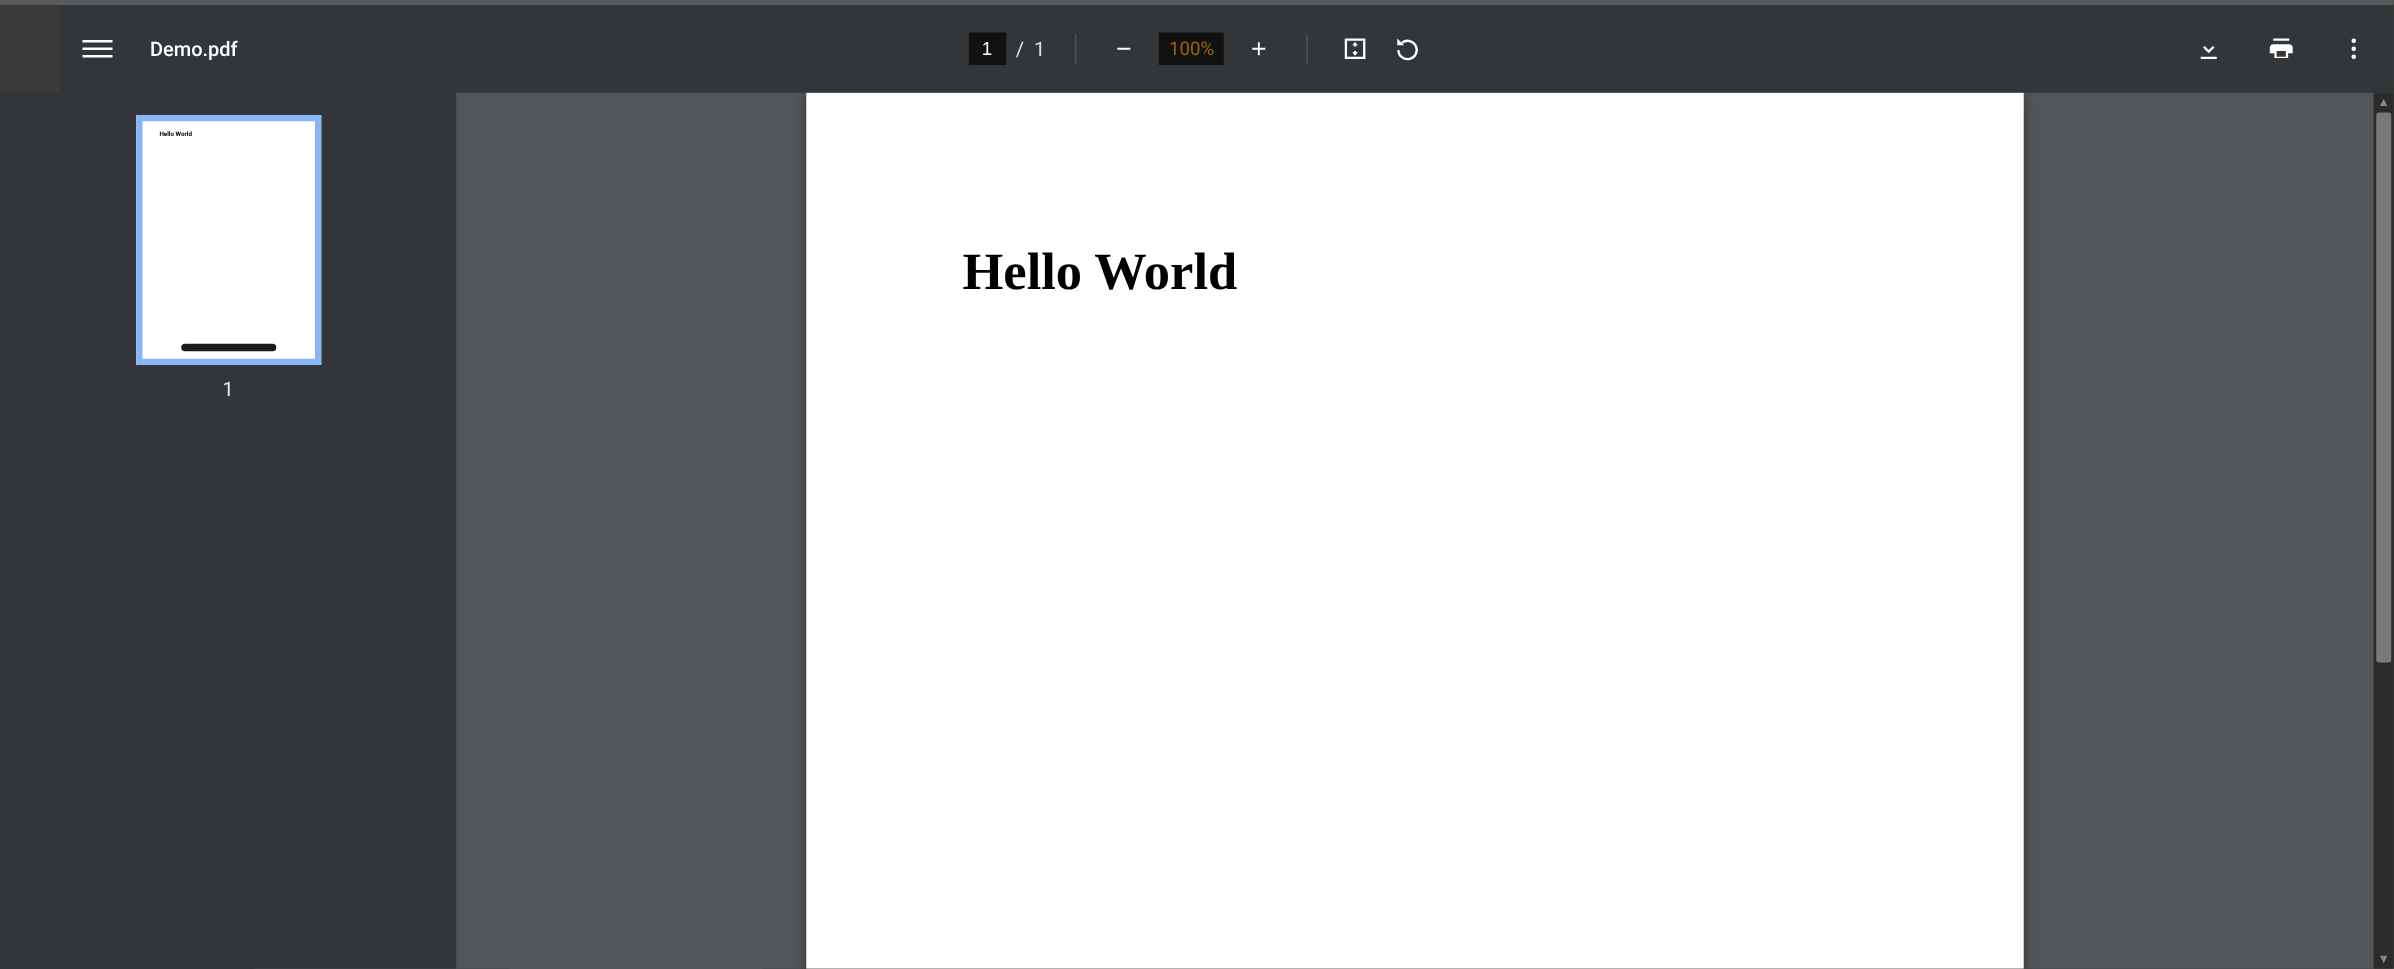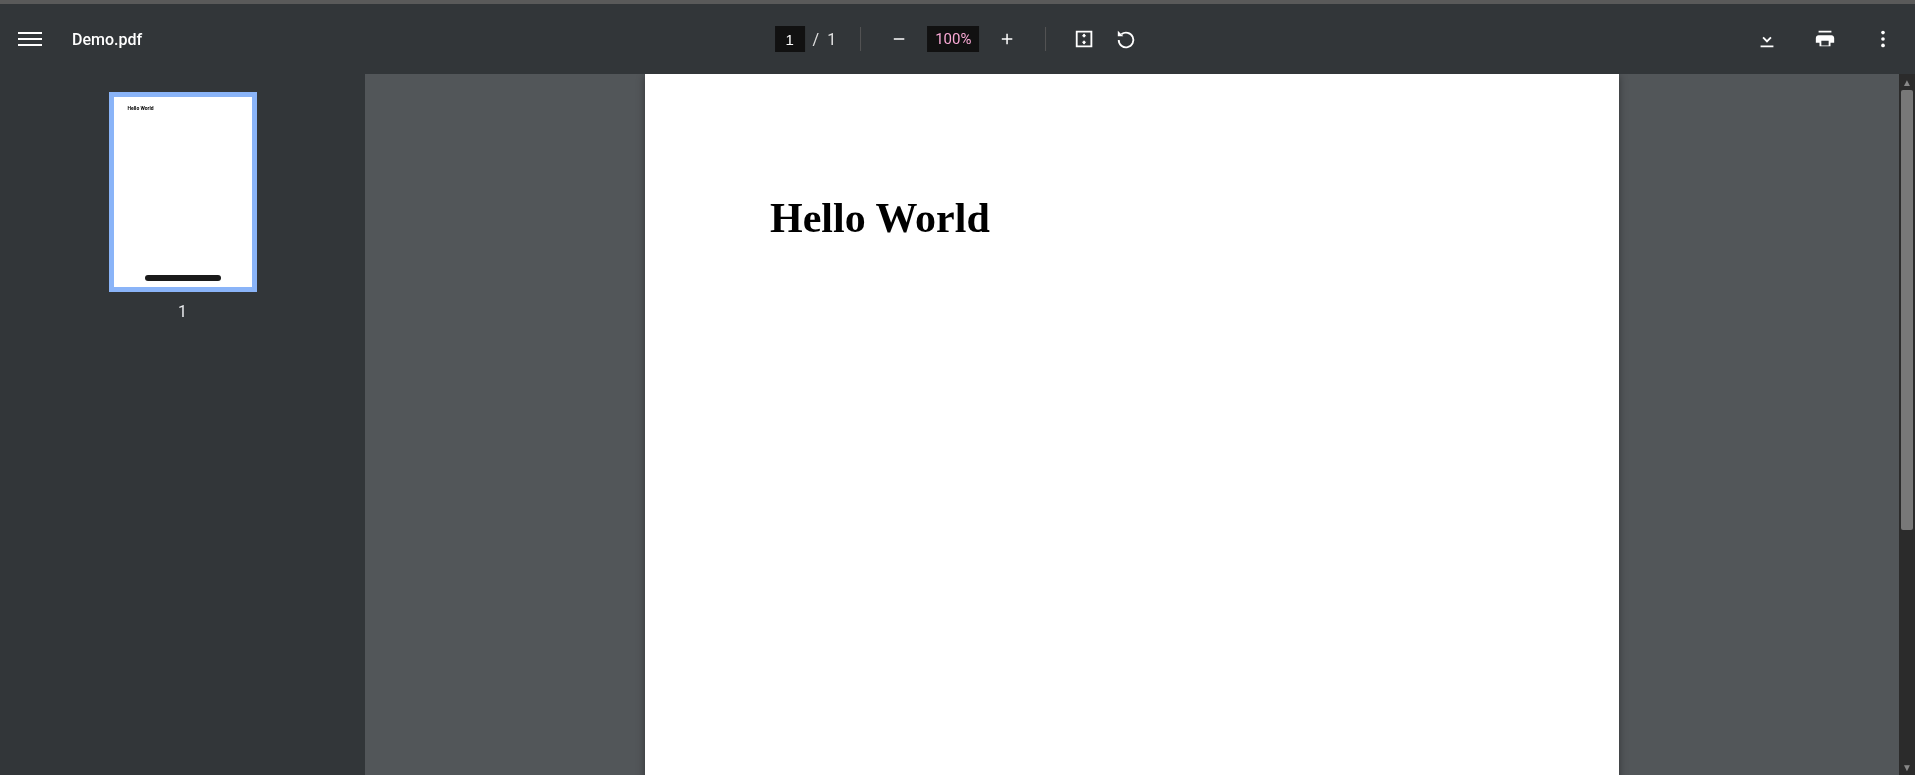--- a/index.html
+++ b/index.html
@@ -11,20 +11,21 @@
 
   
   .toolbar {
     height: 70px;
     background: #323639;
     display: flex;
     align-items: center;
     padding: 0 18px;
     color: #fff;
     flex-shrink: 0;
+    margin-left: 48px;
   }
   .toolbar-left { display: flex; align-items: center; gap: 30px; }
   .menu-btn { width: 24px; height: 24px; cursor: pointer; display: flex; flex-direction: column; justify-content: center; gap: 4px; }
   .menu-btn span { display:block; height:2px; background:#fff; width:100%; }
   .filename { font-size: 16px; font-weight: 500; color:#fff; }
 
   .toolbar-center {
     position: absolute;
     left: 50%;
     transform: translateX(-50%);
@@ -54,21 +55,21 @@
     background: #555;
     margin: 0 10px;
   }
   .zoom-btn {
     width: 28px; height: 28px;
     display:flex; align-items:center; justify-content:center;
     cursor:pointer; color:#fff;
   }
   .zoom-box {
     background:#111;
-    color:#f9a8d4;
+    color:#a16207;
     font-size:15px;
     height:26px;
     padding:12px 8px;
     display:flex;
     align-items:center;
     min-width:48px;
     justify-content:center;
   }
   .icon-btn {
     width: 28px; height: 28px;

